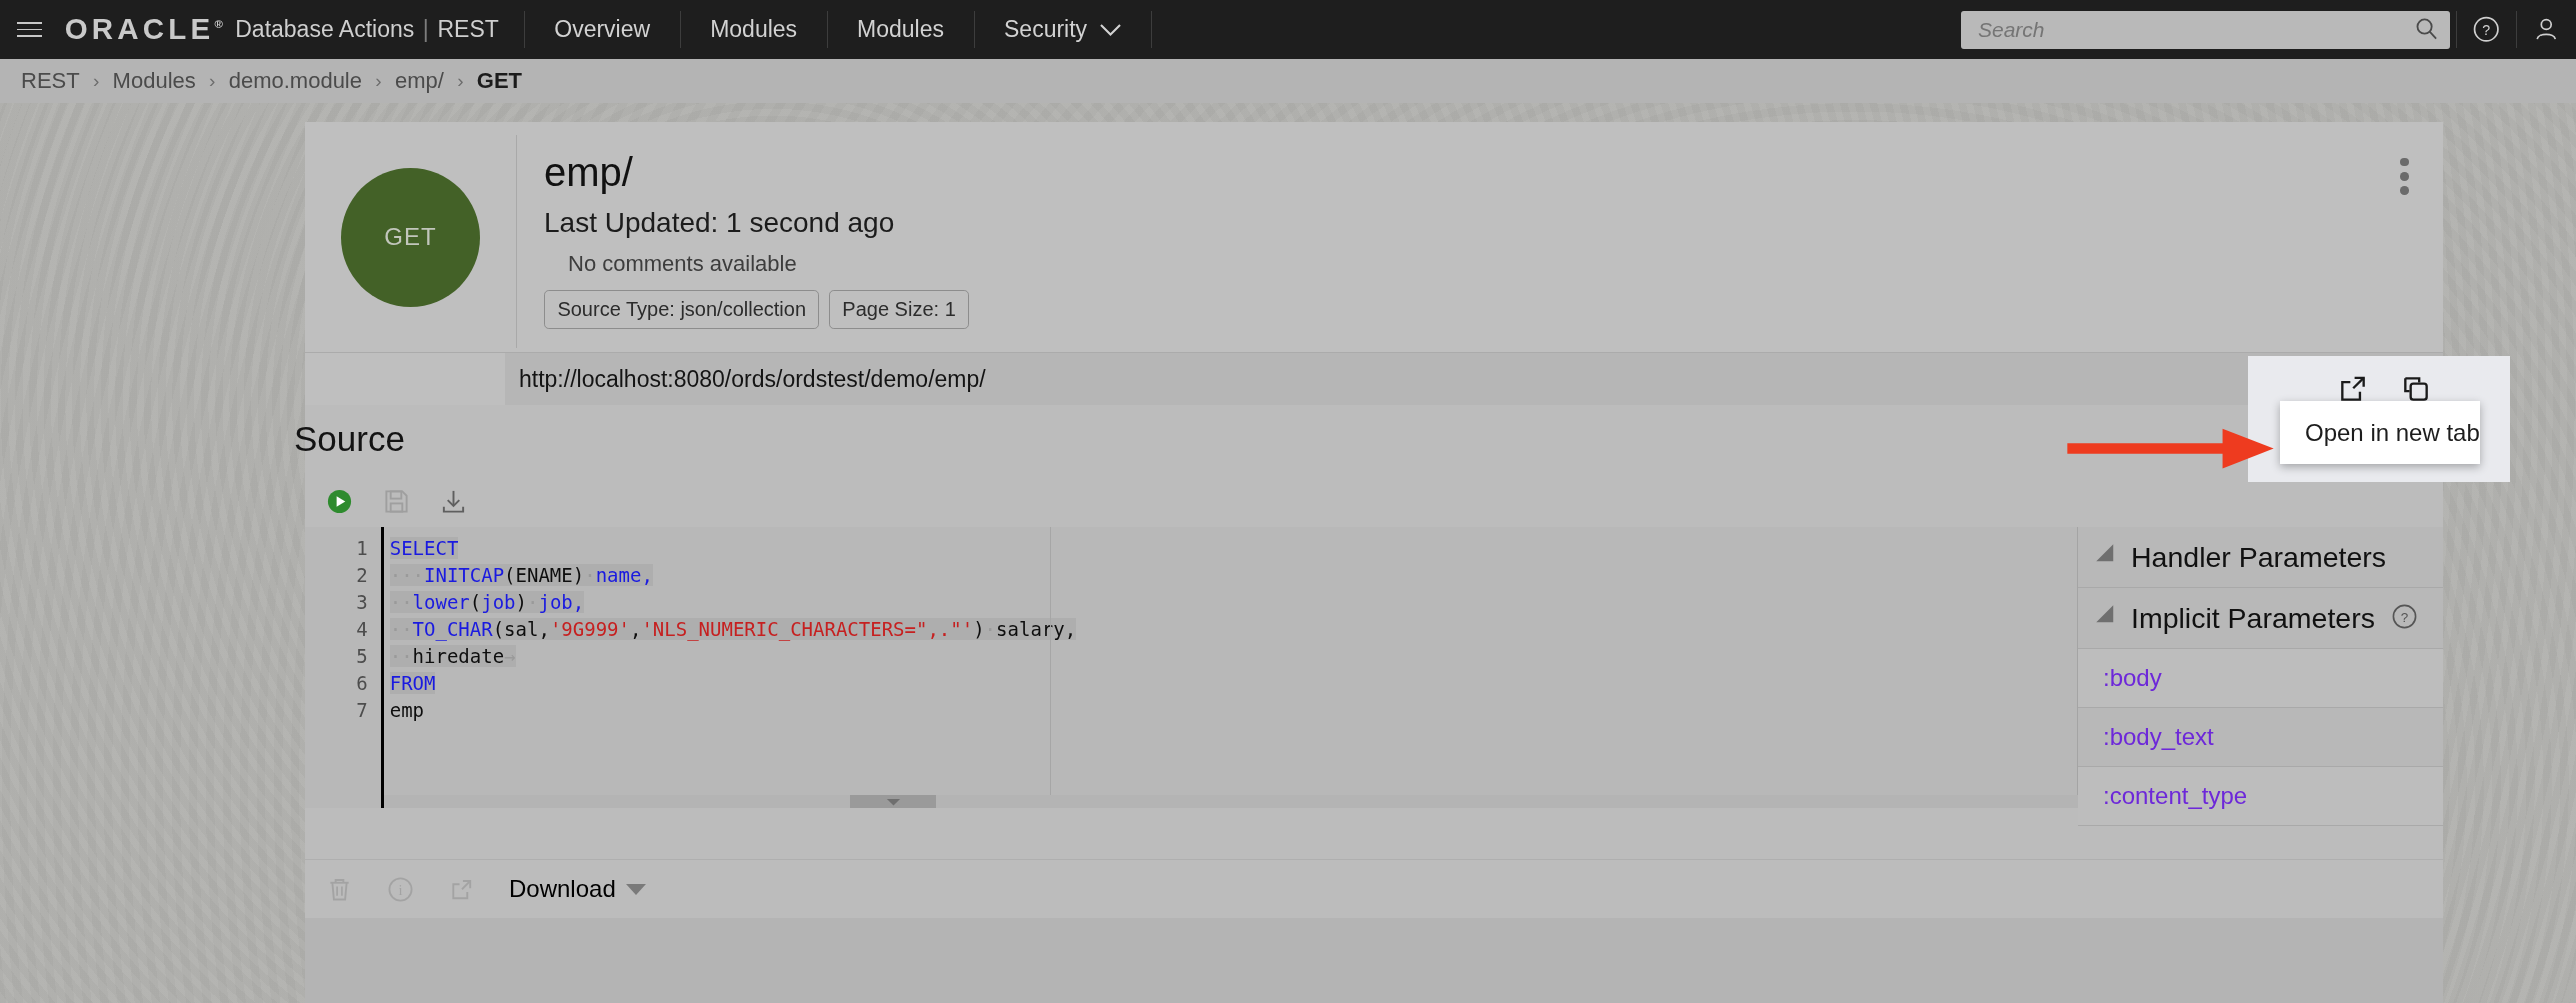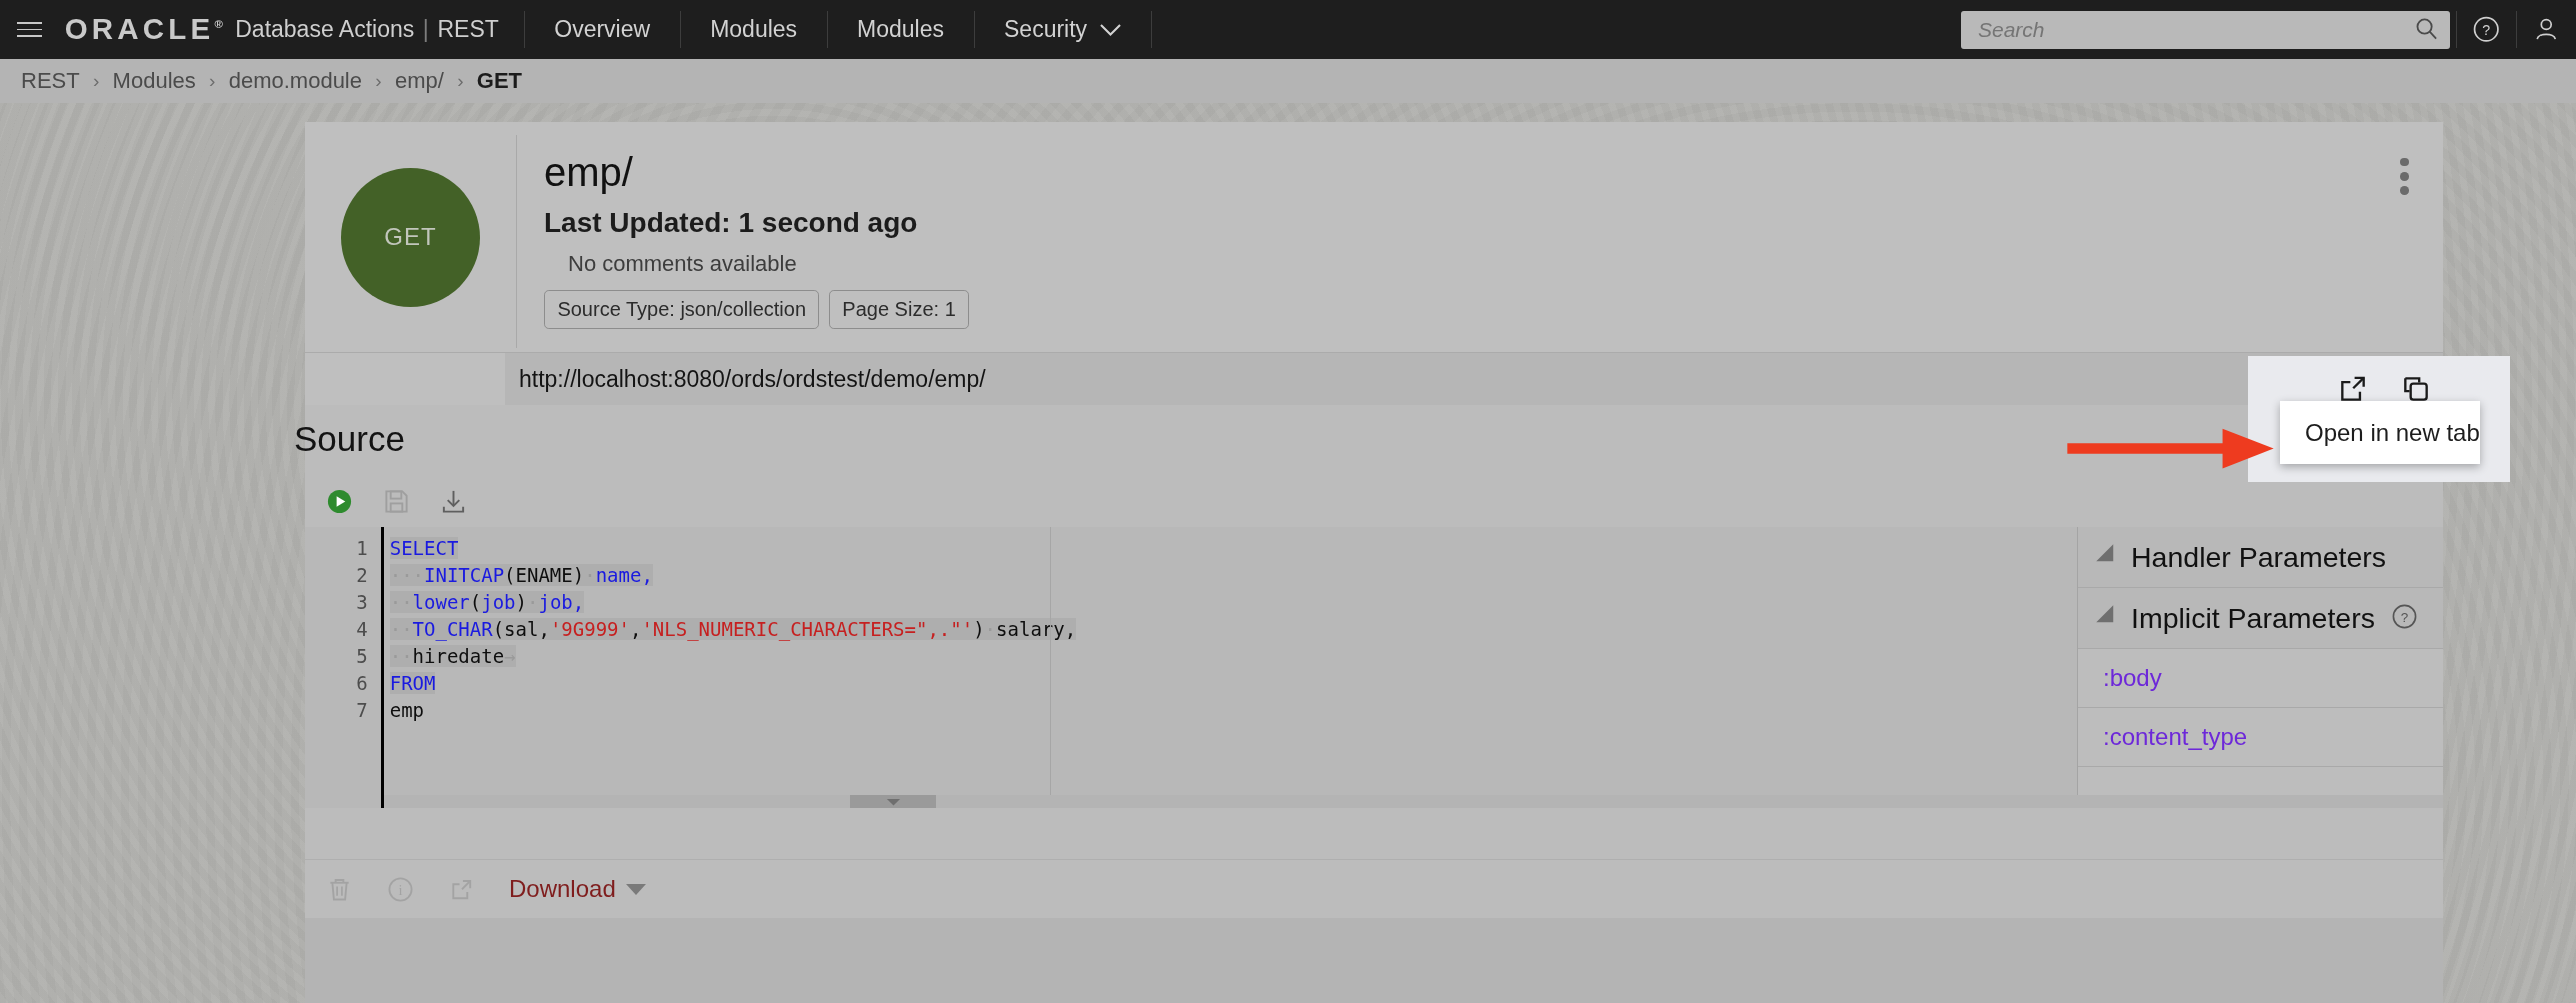--- a/index.html
+++ b/index.html
@@ -70,21 +70,21 @@
   #hdrbox { position: relative; height: 230px; display: flex; background: #bfbfbf; }
   .getcol { width: 211px; display: flex; align-items: center; justify-content: center; }
   .getcircle {
     width: 139px; height: 139px; border-radius: 50%;
     background: #436127; display: flex; align-items: center; justify-content: center;
     color: #c2c6bc; font-size: 24px; letter-spacing: 1px;
   }
   .vline { width: 1px; background: #a9a9a9; margin: 13.3px 0 3.8px 0; }
   .metacol { padding: 27px 0 0 27px; flex: 1; }
   .ep-title { font-size: 40px; color: #111; font-weight: 400; line-height: 1.18; }
-  .ep-updated { font-size: 28px; color: #1c1c1c; margin-top: 10.5px; font-weight: bold; }
+  .ep-updated { font-size: 28px; color: #1c1c1c; margin-top: 10.5px; }
   .ep-comments { font-size: 22px; color: #3d3d3d; margin-top: 12.4px; margin-left: 24px; }
   .chiprow { margin-top: 13.3px; display: flex; gap: 9.5px; }
   .chip {
     border: 1px solid #8d8d8d; border-radius: 4.8px; padding: 6.7px 12.4px;
     font-size: 20px; color: #2c2c2c; background: transparent; white-space: nowrap; cursor: pointer;
   }
   #kebab { position: absolute; right: 34px; top: 30px; cursor: pointer; }
   #kebab i { display: block; width: 8.6px; height: 8.6px; border-radius: 50%; background: #6b6b6b; margin: 5.7px 0; }
 
   #urlrow {
@@ -149,21 +149,21 @@
   .pitem { height: 59px; background: #bdbdbd; font-size: 24px; color: #6d28d9; cursor: pointer; }
   .pitem.alt { background: #b8b8b8; }
   .qhelp { margin-left: auto; margin-right: 25px; cursor: pointer; }
 
   
   #bottombar {
     position: absolute; left: 305px; top: 859px; width: 2138px; height: 59px;
     background: #bcbcbc; display: flex; align-items: center; padding-left: 21px; gap: 34px;
     border-top: 1px solid #afafaf;
   }
-  .dlbtn { display: flex; align-items: center; gap: 10px; font-size: 24px; color: #7f1d1d; cursor: pointer; }
+  .dlbtn { display: flex; align-items: center; gap: 10px; font-size: 24px; color: #000000; cursor: pointer; }
   .caret-dn { width: 0; height: 0; border-left: 10.5px solid transparent; border-right: 10.5px solid transparent; border-top: 11.4px solid #7a7a7a; }
   #bottomcardfill { position: absolute; left: 305px; top: 918px; width: 2138px; height: 86px; background: #b4b4b4; }
 
   
   #popupcard {
     position: absolute; left: 2248px; top: 356px; width: 262px; height: 126px;
     background: #e9eaee; z-index: 40;
   }
   #popupcard .picon { position: absolute; top: 17px; cursor: pointer; }
   #menu {
@@ -349,20 +349,21 @@
           <span class="tri"></span>
           <span class="ptitle">Implicit Parameters</span>
           <span class="qhelp">
             <svg width="27" height="27" viewBox="0 0 28 28">
               <circle cx="14" cy="14" r="11.5" stroke="#555" stroke-width="1.7" fill="none"></circle>
               <text x="14" y="19.5" font-size="14" fill="#555" text-anchor="middle" font-family="Liberation Sans, sans-serif">?</text>
             </svg>
           </span>
         </div>
         <div class="prow pitem">:body</div>
+        <div class="prow pitem alt">:body_text</div>
         <div class="prow pitem">:content_type</div>
       </div>
     </div>
   </div>
 
   <div id="bottombar">
     <span class="tbicon disabled">
       <svg width="27" height="27" viewBox="0 0 28 28">
         <path d="M4.5 7 H23.5" stroke="#878787" stroke-width="2"></path>
         <path d="M10 7 V4.2 H18 V7" stroke="#878787" stroke-width="2" fill="none"></path>

